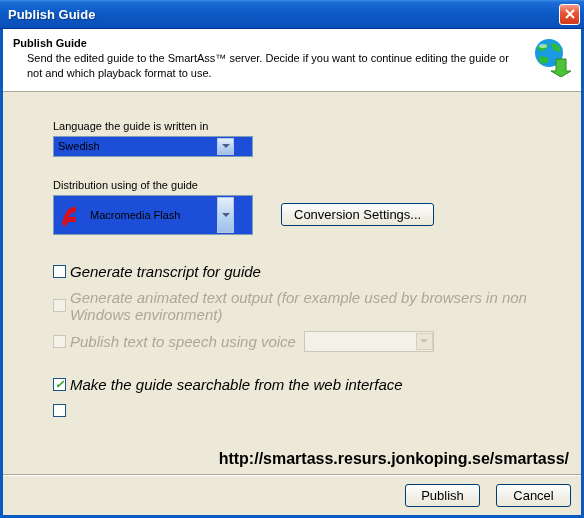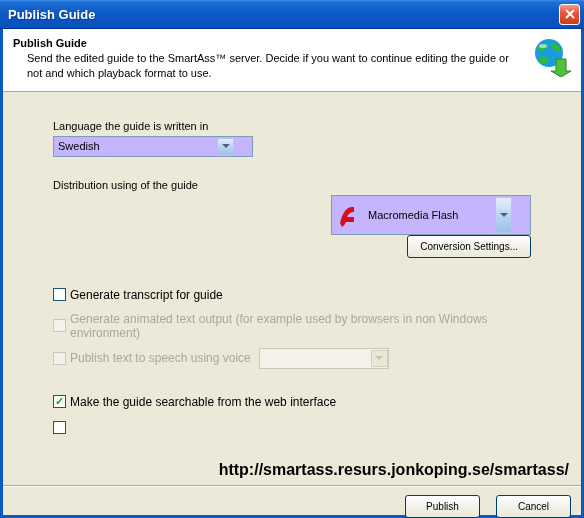--- a/index.html
+++ b/index.html
@@ -63,21 +63,21 @@
   .globe-icon svg { width: 40px; height: 40px; }
   .content {
     flex: 1;
     padding: 28px 50px 10px 50px;
     position: relative;
   }
   .label { font-size: 11px; margin-bottom: 4px; color: #000; }
   .combo {
     height: 21px;
     border: 1px solid #7f9db9;
-    background: #c4b5fd;
+    background: #1d4ed8;
     display: flex;
     align-items: center;
     padding: 0 18px 0 4px;
     font-size: 11px;
   }
   .combo .combo-text { flex: 1; }
   .combo .combo-arrow {
     width: 17px; height: 17px;
     background: linear-gradient(to bottom, #e3effc 0%, #bcd5f3 50%, #9ec1ea 100%);
     border: 1px solid #b4c7e2;
@@ -92,35 +92,36 @@
   .combo.lang { width: 200px; margin-bottom: 22px; }
   .combo.format {
     width: 200px; height: 40px;
     padding-left: 2px;
   }
   .combo.format .combo-arrow { height: 36px; width: 17px; }
   .format-icon {
     width: 28px; height: 28px; display: flex; align-items:center; justify-content:center;
     margin-right: 6px;
   }
-  .format-row { display: flex; align-items: flex-end; gap: 0; margin-bottom: 28px; flex-direction: column; }
+  .format-row { display: flex; align-items: center; gap: 28px; margin-bottom: 28px; }
   .btn {
     height: 23px;
     padding: 0 12px;
     border: 1px solid #003c74;
     border-radius: 3px;
     background: linear-gradient(to bottom, #fff 0%, #f2f1ea 50%, #ece9d8 100%);
-    font-size: 10px;
+    font-size: 13px;
     cursor: pointer;
     display: inline-flex; align-items: center; justify-content: center;
   }
   .checkbox-row {
     display: flex; align-items: center; gap: 4px;
-    font-size: 12px; margin-bottom: 8px;
+    font-size: 15px; margin-bottom: 8px;
     min-height: 18px;
+    font-style: italic;
   }
   .cb {
     width: 13px; height: 13px;
     border: 1px solid #1c5180;
     background: #fff;
     display: inline-flex; align-items: center; justify-content: center;
     flex-shrink: 0;
   }
   .cb.checked::after {
     content: "✓"; color: #21a121; font-size: 11px; font-weight: bold; line-height: 1;

